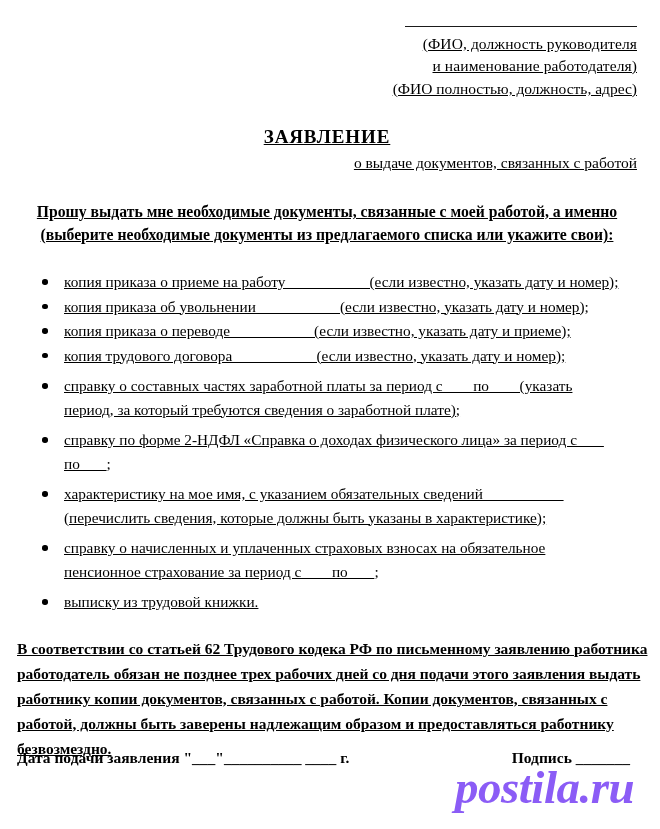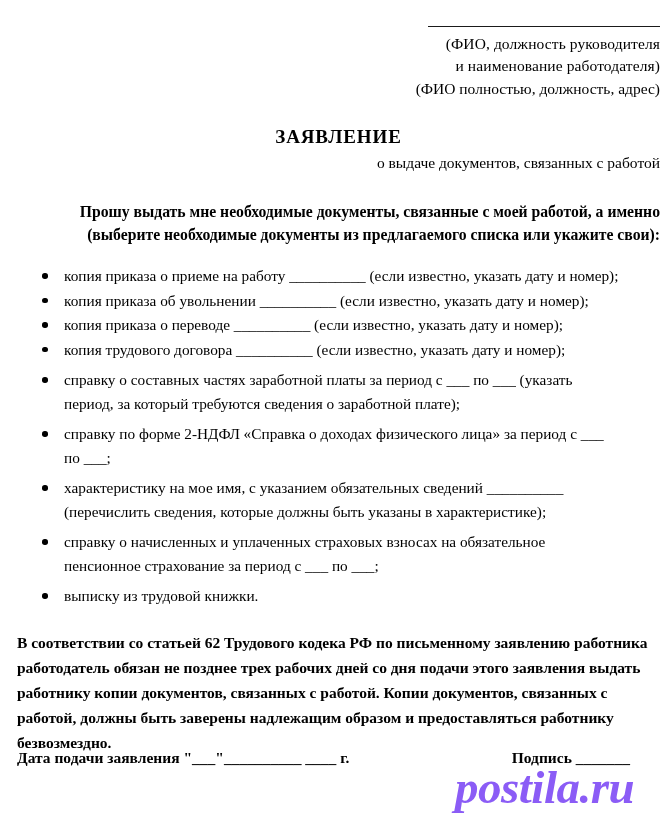--- a/index.html
+++ b/index.html
@@ -16,21 +16,22 @@
     font-family: "Liberation Serif", "DejaVu Serif", serif;
     color: #000000;
     -webkit-font-smoothing: antialiased;
   }
 
   .page {
     position: relative;
     width: 660px;
     height: 829px;
     box-sizing: border-box;
-    padding: 0 0 0 17px;
+    padding: 0 23px 0 17px;
+    text-decoration: underline;
   }
 
   
   .header-block {
     padding-top: 26px;
     text-align: right;
   }
   .rule {
     height: 0;
     border-bottom: 1.6px solid #1a1a1a;
@@ -88,28 +89,28 @@
     margin-top: 4px;
     text-align: right;
   }
 
   
   .intro {
     margin-top: 26px;
     font-size: 15.7px;
     font-weight: 600;
     line-height: 23px;
-    text-align: right;
+    text-align: center;
   }
   .intro div { white-space: nowrap; }
 
   
   ul.doc-list {
     list-style: none;
-    margin: 18px 0 0 0;
+    margin: 24px 0 0 0;
     padding: 0;
   }
   ul.doc-list > li {
     position: relative;
     padding-left: 47px;
     font-size: 15.3px;
     line-height: 23.5px;
     margin-bottom: 1px;
     text-align: left;
   }
@@ -202,21 +203,21 @@
       <span class="ltext nowrap">копия приказа о приеме на работу __________ (если известно, указать дату и номер);</span>
     </li>
 
     <li>
       <span class="bullet"></span>
       <span class="ltext nowrap">копия приказа об увольнении __________ (если известно, указать дату и номер);</span>
     </li>
 
     <li>
       <span class="bullet"></span>
-      <span class="ltext nowrap">копия приказа о переводе __________ (если известно, указать дату и номер);</span>
+      <span class="ltext nowrap">копия приказа о переводе __________ (если известно, указать дату и приеме);</span>
     </li>
 
     <li>
       <span class="bullet"></span>
       <span class="ltext nowrap">копия трудового договора __________ (если известно, указать дату и номер);</span>
     </li>
 
 
     <li class="spaced">
       <span class="bullet"></span>

